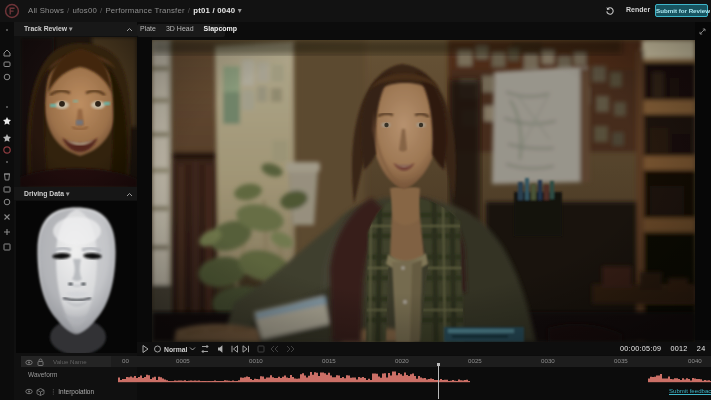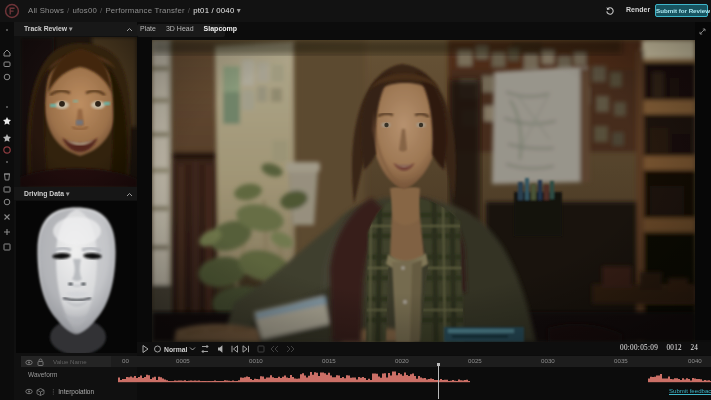--- a/index.html
+++ b/index.html
@@ -3,35 +3,35 @@
 <meta charset="utf-8">
 <style>
   html,body{margin:0;padding:0;background:#0b0b0b;}
   *{box-sizing:border-box;}
   #app{position:relative;width:711px;height:400px;background:#0c0c0c;overflow:hidden;
        font-family:"Liberation Sans",sans-serif;}
   .abs{position:absolute;}
   
   #topbar{left:0;top:0;width:711px;height:22px;background:#121212;}
   #crumbs{left:28px;top:5.5px;font-size:7.8px;color:#8f8f8f;letter-spacing:.2px;}
-  #crumbs b{color:#e6e6e6;font-weight:normal;}
+  #crumbs b{color:#e6e6e6;font-weight:bold;}
   #crumbs .sep{color:#5a5a5a;padding:0 3px;}
   #renderbtn{left:626px;top:6px;font-size:7px;color:#d4d4d4;font-weight:bold;}
   #submitbtn{left:655px;top:3.5px;width:53px;height:13.5px;background:#175460;border:1px solid #3fb6ca;
     border-radius:2px;color:#ade8f2;font-size:6.2px;font-weight:bold;text-align:center;line-height:11.5px;white-space:nowrap;}
   
   #lpanel{left:14px;top:22px;width:123px;height:378px;background:#101010;}
   .phead{position:absolute;left:10px;font-size:6.8px;font-weight:bold;color:#cfcfcf;}
   
   #tabs{left:140px;top:25px;font-size:7px;color:#b8b8b8;}
   #tabs span{margin-right:10px;}
   #tabs .act{color:#f0f0f0;font-weight:bold;}
   
   #transport{left:137px;top:342px;width:574px;height:13px;background:#0e0e0e;}
-  #timecode{left:620px;top:343.5px;font-size:7.2px;color:#e8e8e8;font-family:Liberation Serif, serif;letter-spacing:.3px;}
+  #timecode{left:620px;top:343.5px;font-size:7.2px;color:#e8e8e8;font-family:Liberation Sans, sans-serif;letter-spacing:.3px;}
   
   #tl-ruler{left:21px;top:356px;width:690px;height:11px;background:#1d1d1d;}
   #tl-rulerL{left:21px;top:356px;width:90px;height:11px;background:#242424;}
   .rnum{position:absolute;top:357px;font-size:6.2px;color:#8d8d8d;}
   #valname{left:53px;top:358px;font-size:6.2px;color:#606060;}
   #wflabel{left:28px;top:371px;font-size:6.5px;color:#9a9a9a;}
   #interp{left:50px;top:388px;font-size:6.5px;color:#aeaeae;}
   #feedback{left:669px;top:387px;font-size:6.1px;color:#3db4c6;text-decoration:underline;white-space:nowrap;}
   #playhead{left:438px;top:363px;width:1.2px;height:36px;background:#b8b8b8;}
 </style>

